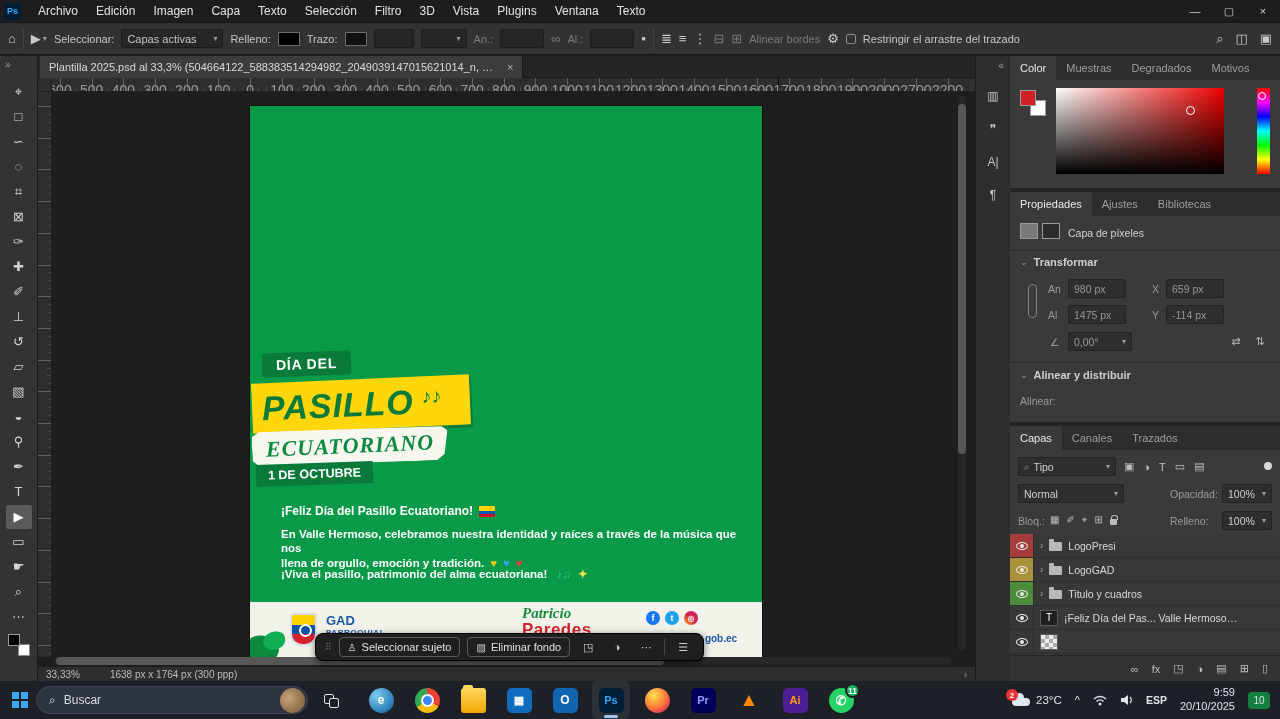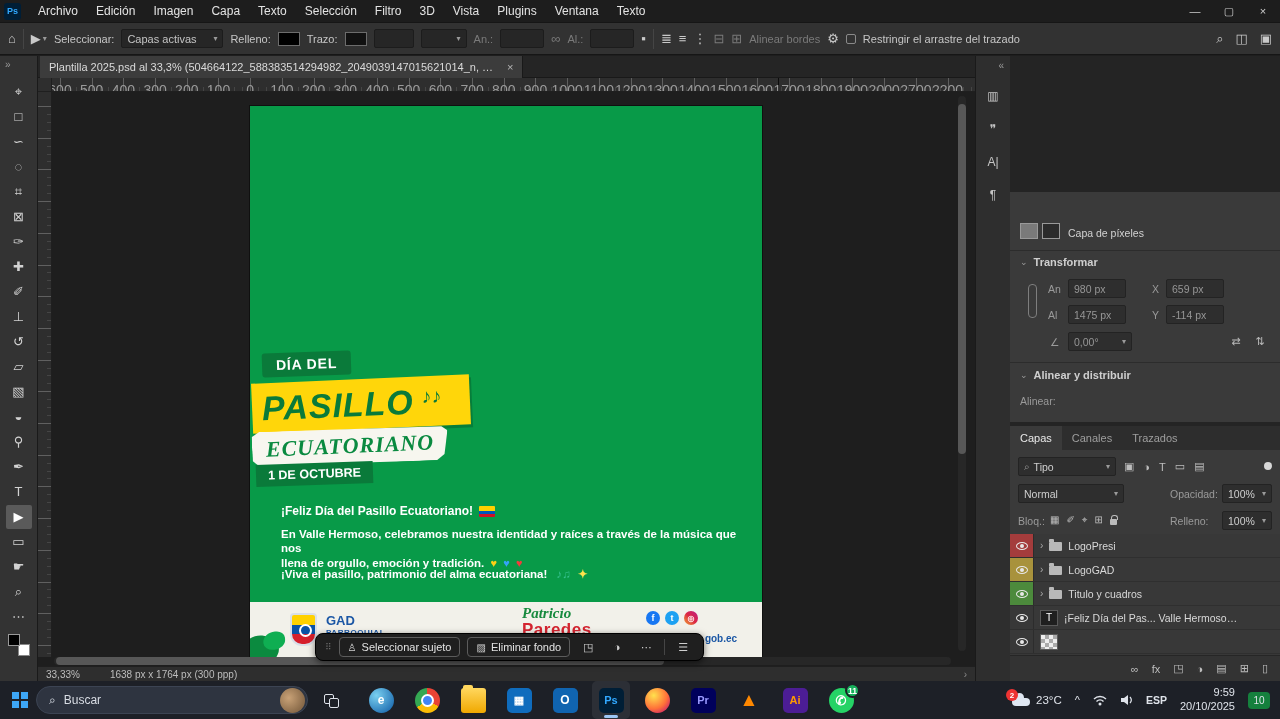--- a/index.html
+++ b/index.html
@@ -487,22 +487,45 @@
   <div id="panelstrip">
     <span class="strip-collapse">«</span>
     <span class="strip-ic">▥</span>
     <span class="strip-ic">❞</span>
     <span class="strip-ic">A|</span>
     <span class="strip-ic">¶</span>
   </div>
 
   <div id="panels">
 
+    <div class="panel" id="panel-color">
+      <div class="ptabs">
+        <span class="ptab active">Color</span>
+        <span class="ptab">Muestras</span>
+        <span class="ptab">Degradados</span>
+        <span class="ptab">Motivos</span>
+      </div>
+      <div class="pbody">
+        <span class="fgsw2"></span>
+        <span class="bgsw2"></span>
+        <span class="satbox">
+            <span class="satmark"></span>
+          </span>
+        <span class="huebar">
+            <span class="huemark"></span>
+          </span>
+      </div>
+    </div>
 
     <div class="panel" id="panel-props">
+      <div class="ptabs">
+        <span class="ptab active">Propiedades</span>
+        <span class="ptab">Ajustes</span>
+        <span class="ptab">Bibliotecas</span>
+      </div>
       <span class="pthumb" style="left:10px;top:31px"></span>
       <span class="pthumb m" style="left:32px;top:31px"></span>
       <span class="plabel" style="left:58px;top:35px;color:#d2d2d2">Capa de píxeles</span>
       <span class="pdiv" style="top:58px"></span>
       <span class="sechead" style="left:10px;top:64px">
         <span class="chev">⌄</span>
         <span>Transformar</span>
       </span>
       <span class="chain"></span>
       <span class="plabel" style="left:38px;top:91px">An</span>

